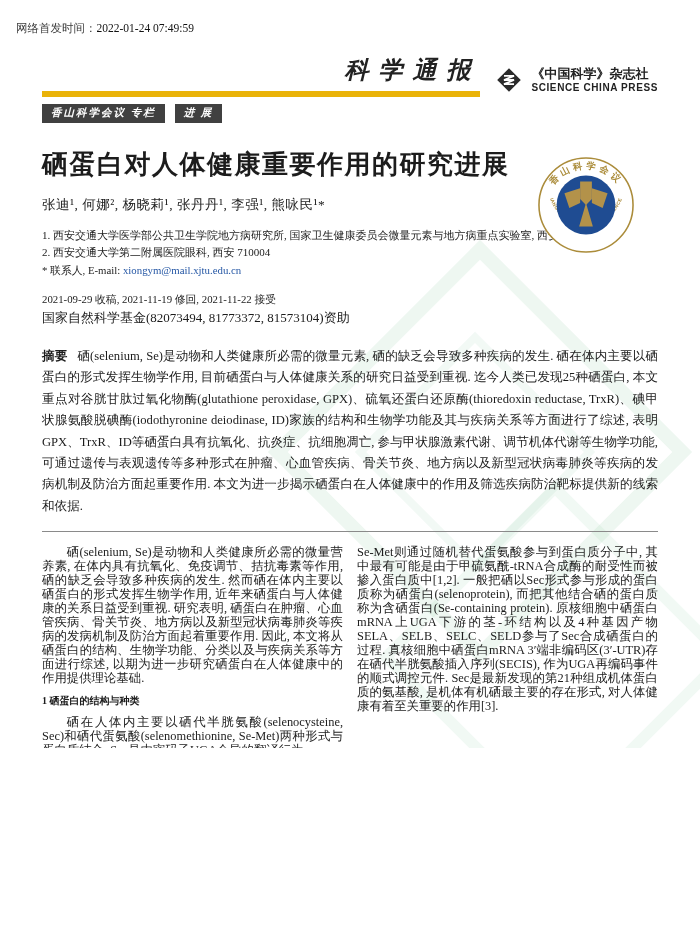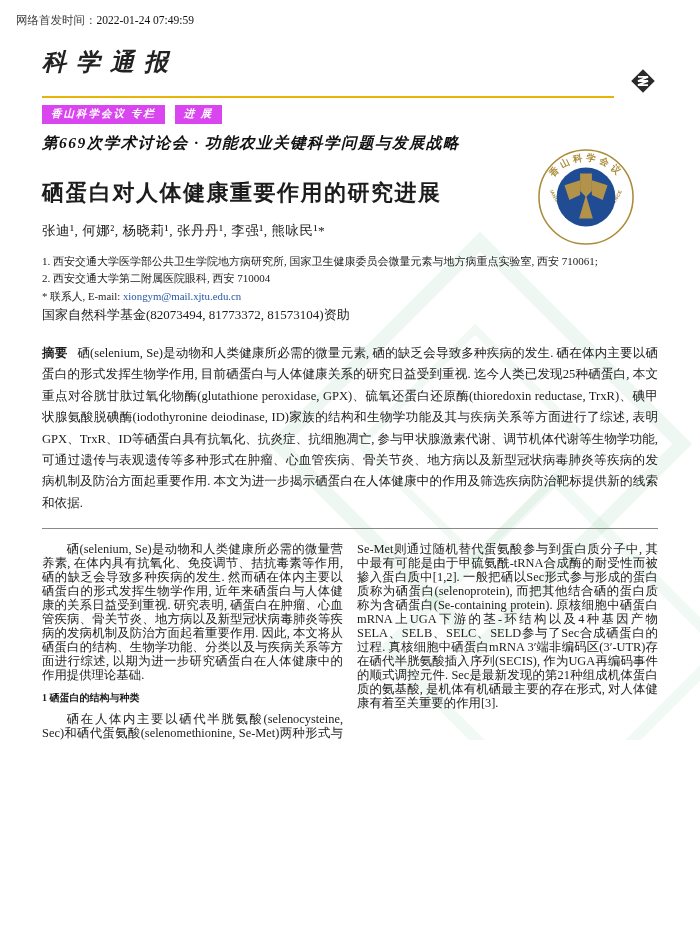--- a/index.html
+++ b/index.html
@@ -1,50 +1,50 @@
 <!DOCTYPE html>
 <html><head>
 <meta charset="utf-8">
 <style>
   * { margin:0; padding:0; box-sizing:border-box; }
   html,body { background:#fff; }
   .page {
     position:relative; width:700px; height:736px; background:#ffffff;
     font-family:"Liberation Serif","DejaVu Serif",serif; color:#1c1c1c;
-    overflow:hidden; margin:4px auto;
+    overflow:hidden; margin:12px auto;
   }
   
   .wm { position:absolute; border:14px solid rgba(150,205,170,0.16); transform:rotate(45deg); z-index:0; }
   .wm1 { width:300px; height:300px; left:330px; top:290px; }
   .wm2 { width:250px; height:250px; left:430px; top:520px; border-width:11px; border-color:rgba(150,205,170,0.13); }
   .wm3 { width:170px; height:170px; left:390px; top:355px; border-width:8px; border-color:rgba(150,205,170,0.12); }
 
   .cnki { position:relative; z-index:2; padding:8px 0 0 16px; font-size:11.5px; line-height:16px; }
   .cnki .lab1 { color:#3c3c3c; }
   .cnki .lab2 { color:#5f7391; }
   .cnki .val { color:#111; }
   .cnki a, .link { color:#2456a4; text-decoration:none; }
 
   .content { position:relative; z-index:2; padding:0 42px; }
 
   .header-row { display:flex; align-items:flex-end; margin-top:18px; }
-  .masthead-wrap { flex:1; border-bottom:2px solid #eab308; padding-bottom:18px; margin-right:14px; }
+  .masthead-wrap { flex:1; border-bottom:6px solid #eab308; padding-bottom:5px; margin-right:14px;text-align:right; }
   .masthead { font-size:24px; font-weight:bold; font-style:italic; letter-spacing:10px; color:#222; }
   .press { display:flex; align-items:center; gap:7px; padding-bottom:2px; }
   .press-text { line-height:1.15; }
   .press-cn { font-size:13px; font-weight:bold; color:#222; }
   .press-en { font-size:10px; font-weight:bold; letter-spacing:0.6px; font-family:"Liberation Sans",sans-serif; color:#222; }
 
   .badges { margin-top:7px; display:flex; gap:10px; }
-  .badge { background:#d946ef; color:#fff; font-size:10.5px; padding:2px 9px 3px; letter-spacing:2px; font-style:italic; font-weight:bold; }
+  .badge { background:#404040; color:#fff; font-size:10.5px; padding:2px 9px 3px; letter-spacing:2px; font-style:italic; font-weight:bold; }
   .conf-line { margin-top:9px; font-size:15.5px; font-weight:bold; font-style:italic; letter-spacing:1.5px; color:#111; }
 
   .seal { position:absolute; left:537px; top:102px; width:98px; height:98px; z-index:3; }
 
-  .title { margin-top:24px; font-size:22px; font-weight:bold; letter-spacing:1.5px; max-width:500px; }
+  .title { margin-top:24px; font-size:26px; font-weight:bold; letter-spacing:1.5px; max-width:500px; }
   .authors { margin-top:14px; font-size:13.5px; letter-spacing:0.5px; }
   .affils { margin-top:13px; font-size:11px; line-height:16.5px; color:#222; max-width:600px; }
   .contact { margin-top:4px; font-size:10.8px; }
   .dates { margin-top:15px; font-size:10.8px; }
   .funding { margin-top:2px; font-size:13px; }
 
   .abstract { margin-top:19px; font-size:12.6px; line-height:21.4px; text-align:justify; }
   .b { font-weight:bold; }
   .abstract .b { margin-right:10px; }
   .keywords { margin-top:18px; font-size:12.6px; }
@@ -75,29 +75,32 @@
 
     <div class="header-row">
       <div class="masthead-wrap">
         <span class="masthead">科学通报</span>
       </div>
       <div class="press">
         <svg width="30" height="30" viewBox="0 0 36 36">
           <rect x="8" y="8" width="20" height="20" transform="rotate(45 18 18)" fill="#2b2b2b"></rect>
           <polyline points="12,13 24,13 12,18 24,18 12,23 24,23" fill="none" stroke="#ffffff" stroke-width="2.2"></polyline>
         </svg>
+        <div class="press-text">
+          <div class="press-cn">《中国科学》杂志社</div>
+          <div class="press-en">SCIENCE CHINA PRESS</div>
+        </div>
       </div>
     </div>
 
     <div class="badges">
       <span class="badge">香山科学会议 专栏</span>
       <span class="badge">进 展</span>
     </div>
 
-    <div class="conf-line">第669次学术讨论会 · 功能农业关键科学问题与发展战略</div>
 
     <svg class="seal" viewBox="0 0 100 100">
       <circle cx="50" cy="50" r="48" fill="#ffffff" stroke="#ab8c3a" stroke-width="1.6"></circle>
       <defs>
         <path id="sealTop" d="M 9,54 A 41,41 0 0 1 91,54"></path>
         <path id="sealBot" d="M 13,43 A 39,39 0 0 0 87,43"></path>
       </defs>
       <text font-size="9.5" fill="#ab8c3a" font-weight="bold" letter-spacing="3.5">
         <textPath href="#sealTop" startOffset="50%" text-anchor="middle">香山科学会议</textPath>
       </text>
@@ -113,20 +116,21 @@
       </g>
     </svg>
 
     <h1 class="title">硒蛋白对人体健康重要作用的研究进展</h1>
     <div class="authors">张迪¹, 何娜², 杨晓莉¹, 张丹丹¹, 李强¹, 熊咏民¹*</div>
     <div class="affils">
       <div>1. 西安交通大学医学部公共卫生学院地方病研究所, 国家卫生健康委员会微量元素与地方病重点实验室, 西安 710061;</div>
       <div>2. 西安交通大学第二附属医院眼科, 西安 710004</div>
     </div>
     <div class="contact"><span>* 联系人, E-mail: </span><a href="#" class="link">xiongym@mail.xjtu.edu.cn</a></div>
+    <div class="dates">2021-09-29 收稿, 2021-11-19 修回, 2021-11-22 接受</div>
     <div class="funding">国家自然科学基金(82073494, 81773372, 81573104)资助</div>
 
     <p class="abstract"><span class="b">摘要</span><span>硒(selenium, Se)是动物和人类健康所必需的微量元素, 硒的缺乏会导致多种疾病的发生. 硒在体内主要以硒蛋白的形式发挥生物学作用, 目前硒蛋白与人体健康关系的研究日益受到重视. 迄今人类已发现25种硒蛋白, 本文重点对谷胱甘肽过氧化物酶(glutathione peroxidase, GPX)、硫氧还蛋白还原酶(thioredoxin reductase, TrxR)、碘甲状腺氨酸脱碘酶(iodothyronine deiodinase, ID)家族的结构和生物学功能及其与疾病关系等方面进行了综述, 表明GPX、TrxR、ID等硒蛋白具有抗氧化、抗炎症、抗细胞凋亡, 参与甲状腺激素代谢、调节机体代谢等生物学功能, 可通过遗传与表观遗传等多种形式在肿瘤、心血管疾病、骨关节炎、地方病以及新型冠状病毒肺炎等疾病的发病机制及防治方面起重要作用. 本文为进一步揭示硒蛋白在人体健康中的作用及筛选疾病防治靶标提供新的线索和依据.</span></p>
 
 
     <div class="rule"></div>
 
     <div class="cols">
       <div class="col">
         <p class="indent">硒(selenium, Se)是动物和人类健康所必需的微量营养素, 在体内具有抗氧化、免疫调节、拮抗毒素等作用, 硒的缺乏会导致多种疾病的发生. 然而硒在体内主要以硒蛋白的形式发挥生物学作用, 近年来硒蛋白与人体健康的关系日益受到重视. 研究表明, 硒蛋白在肿瘤、心血管疾病、骨关节炎、地方病以及新型冠状病毒肺炎等疾病的发病机制及防治方面起着重要作用. 因此, 本文将从硒蛋白的结构、生物学功能、分类以及与疾病关系等方面进行综述, 以期为进一步研究硒蛋白在人体健康中的作用提供理论基础.</p>

